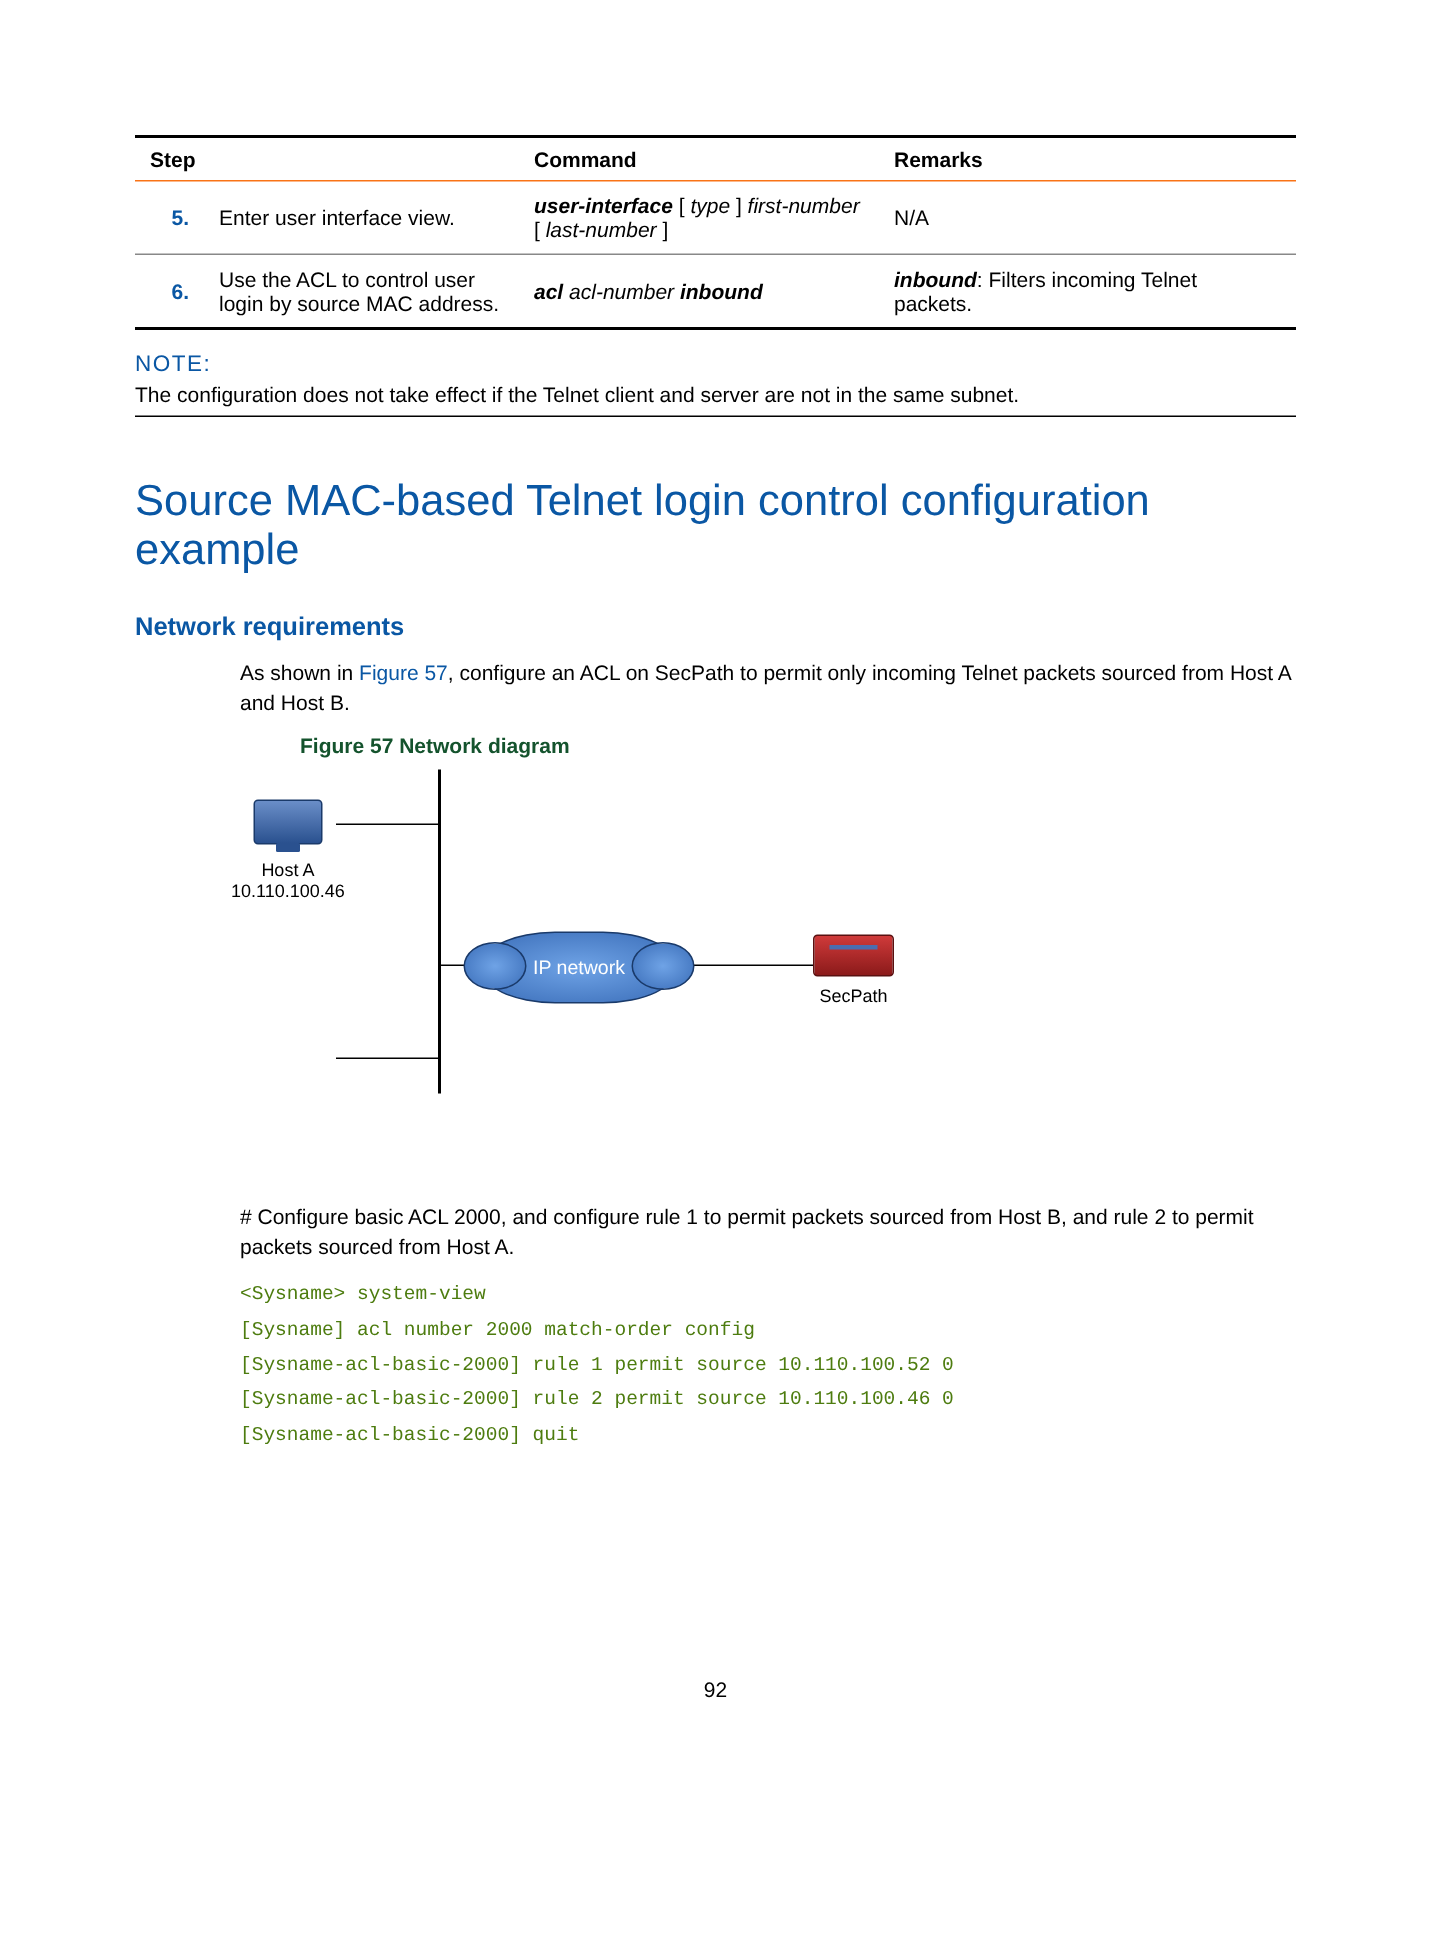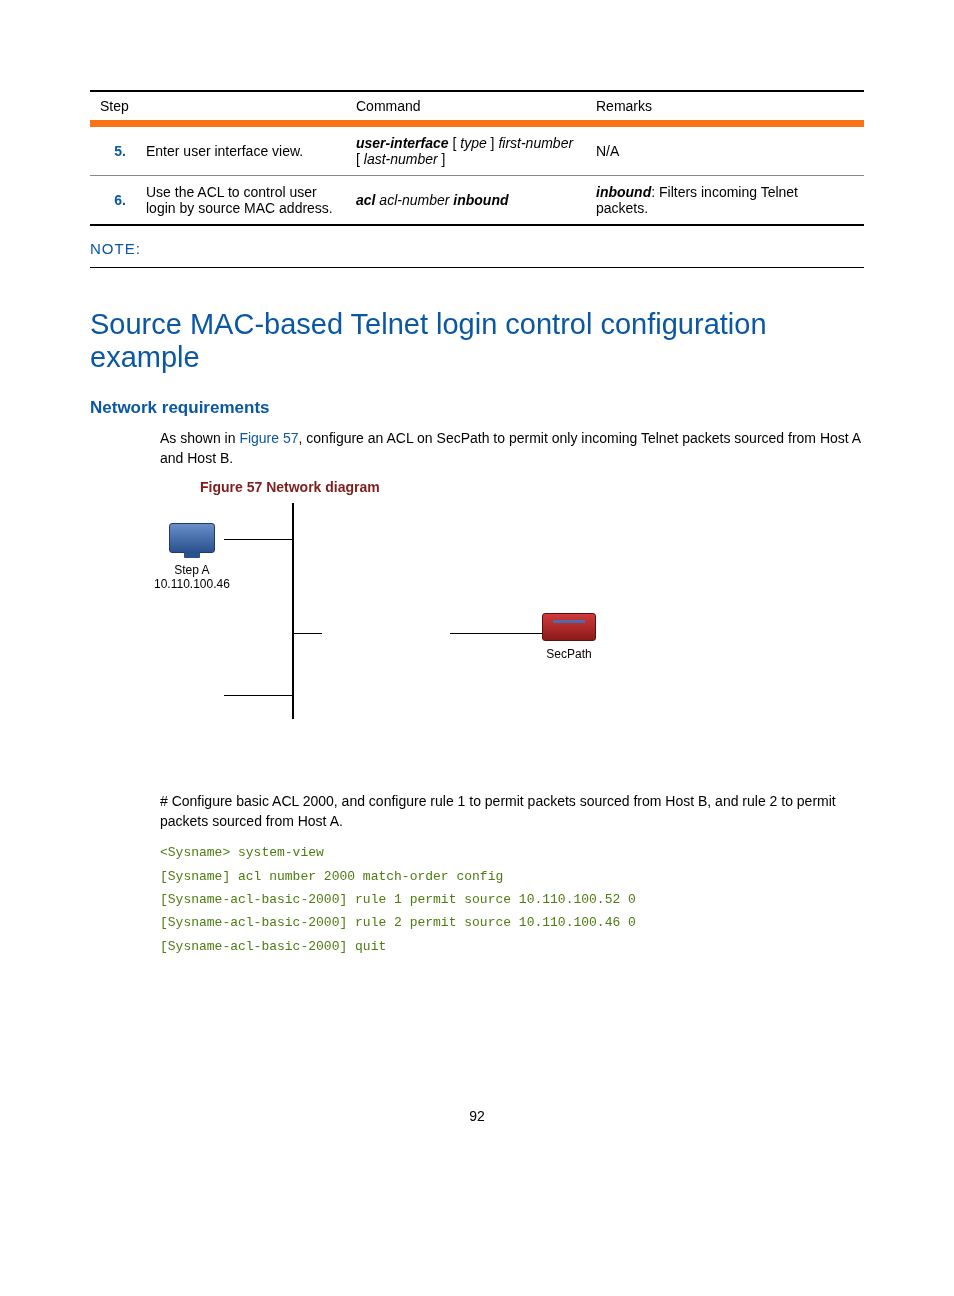--- a/index.html
+++ b/index.html
@@ -18,23 +18,23 @@
   table.cmd-table {
     width: 100%;
     border-collapse: collapse;
     border-top: 2px solid #000;
     border-bottom: 2px solid #000;
     margin-bottom: 14px;
   }
   table.cmd-table th {
     text-align: left;
     padding: 6px 10px 6px 10px;
-    border-bottom: 7px solid #f97316;
-    font-size: 14px;
-    font-weight: normal;
+    border-bottom: 1px solid #f97316;
+    font-size: 14px;
+    font-weight: bold;
   }
   table.cmd-table td {
     padding: 8px 10px;
     vertical-align: middle;
     font-size: 14px;
     border-top: 1px solid #888;
   }
   table.cmd-table tr.first-row td { border-top: none; }
   .step-num {
     color: #0a57a4;
@@ -71,21 +71,21 @@
     color: #0a57a4;
     margin: 24px 0 10px 0;
   }
   .body-text {
     font-size: 14px;
     margin: 0 0 10px 70px;
     line-height: 1.45;
   }
   .figure-ref { color: #0a57a4; margin-top: 48px; }
   .figure-caption {
-    color: #7f1d1d;
+    color: #14532d;
     font-weight: bold;
     font-size: 14px;
     margin: 6px 0 6px 70px;
     padding-left: 40px;
   }
   .diagram {
     margin: 0 0 20px 70px;
     width: 470px;
     height: 270px;
     position: relative;
@@ -202,20 +202,21 @@
         </td>
         <td>
           <span class="cmd-bold">inbound</span><span>: Filters incoming Telnet packets.</span>
         </td>
       </tr>
     </tbody>
   </table>
 
   <div class="note-block">
     <div class="note-title">NOTE:</div>
+    <div class="note-text">The configuration does not take effect if the Telnet client and server are not in the same subnet.</div>
   </div>
 
   <h1 class="main-heading">Source MAC-based Telnet login control configuration example</h1>
 
   <h2 class="sub-heading">Network requirements</h2>
   <p class="body-text">
     <span>As shown in </span><span class="figure-ref">Figure 57</span><span>, configure an ACL on SecPath to permit only incoming Telnet packets sourced from Host A and Host B.</span>
   </p>
   <div class="figure-caption">Figure 57 Network diagram</div>
 
@@ -223,25 +224,28 @@
 
     <div class="line" style="left:132px;top:2px;width:2px;height:216px;"></div>
 
     <div class="line" style="left:64px;top:38px;width:68px;height:1.5px;"></div>
     <div class="line" style="left:64px;top:194px;width:68px;height:1.5px;"></div>
     <div class="line" style="left:134px;top:132px;width:28px;height:1.5px;"></div>
     <div class="line" style="left:290px;top:132px;width:92px;height:1.5px;"></div>
 
     <div class="host-box" style="left:-6px;top:22px;">
       <div class="device-pc"></div>
-      <div style="margin-top:10px">Step A</div>
+      <div style="margin-top:10px">Host A</div>
       <div>10.110.100.46</div>
     </div>
 
 
+    <div class="cloud">
+      <span style="position:relative;z-index:2">IP network</span>
+    </div>
 
     <div class="router">
       <div class="router-box"></div>
       <div>SecPath</div>
     </div>
   </div>
 
   <p class="body-text"># Configure basic ACL 2000, and configure rule 1 to permit packets sourced from Host B, and rule 2 to permit packets sourced from Host A.</p>
   <div class="code-block">&lt;Sysname&gt; system-view
 [Sysname] acl number 2000 match-order config

